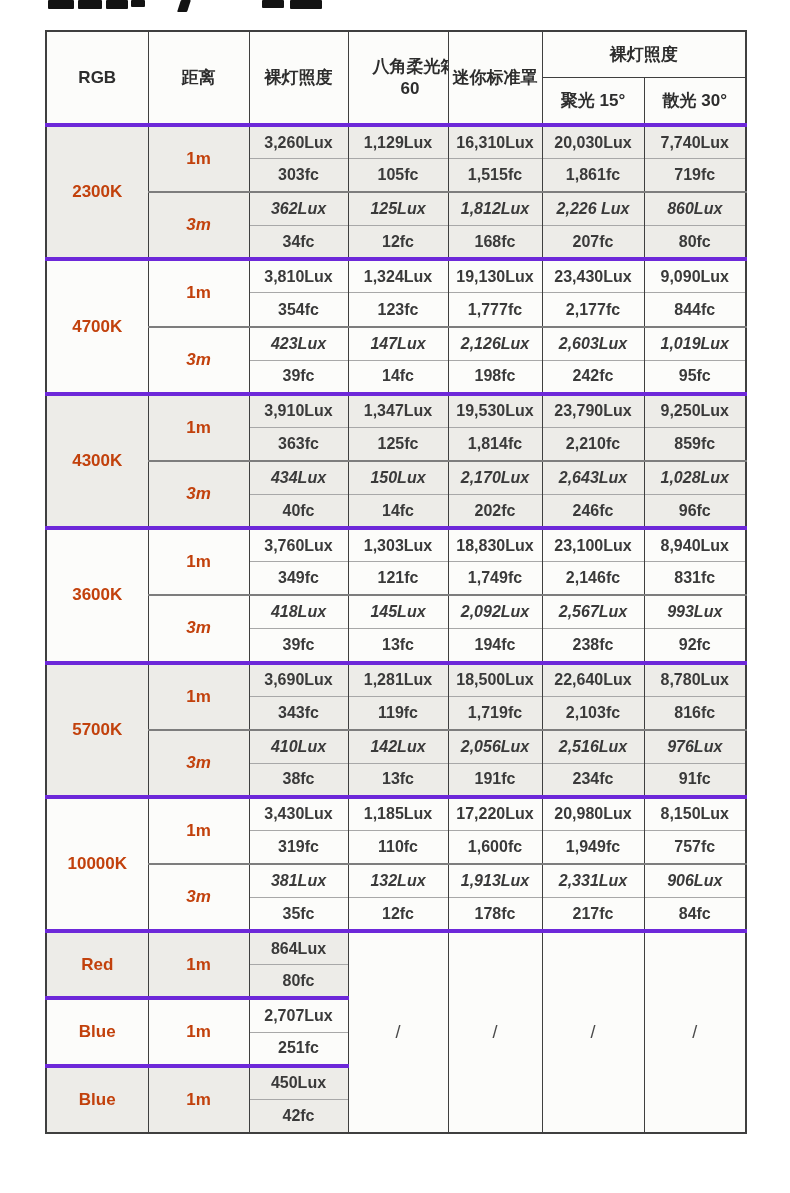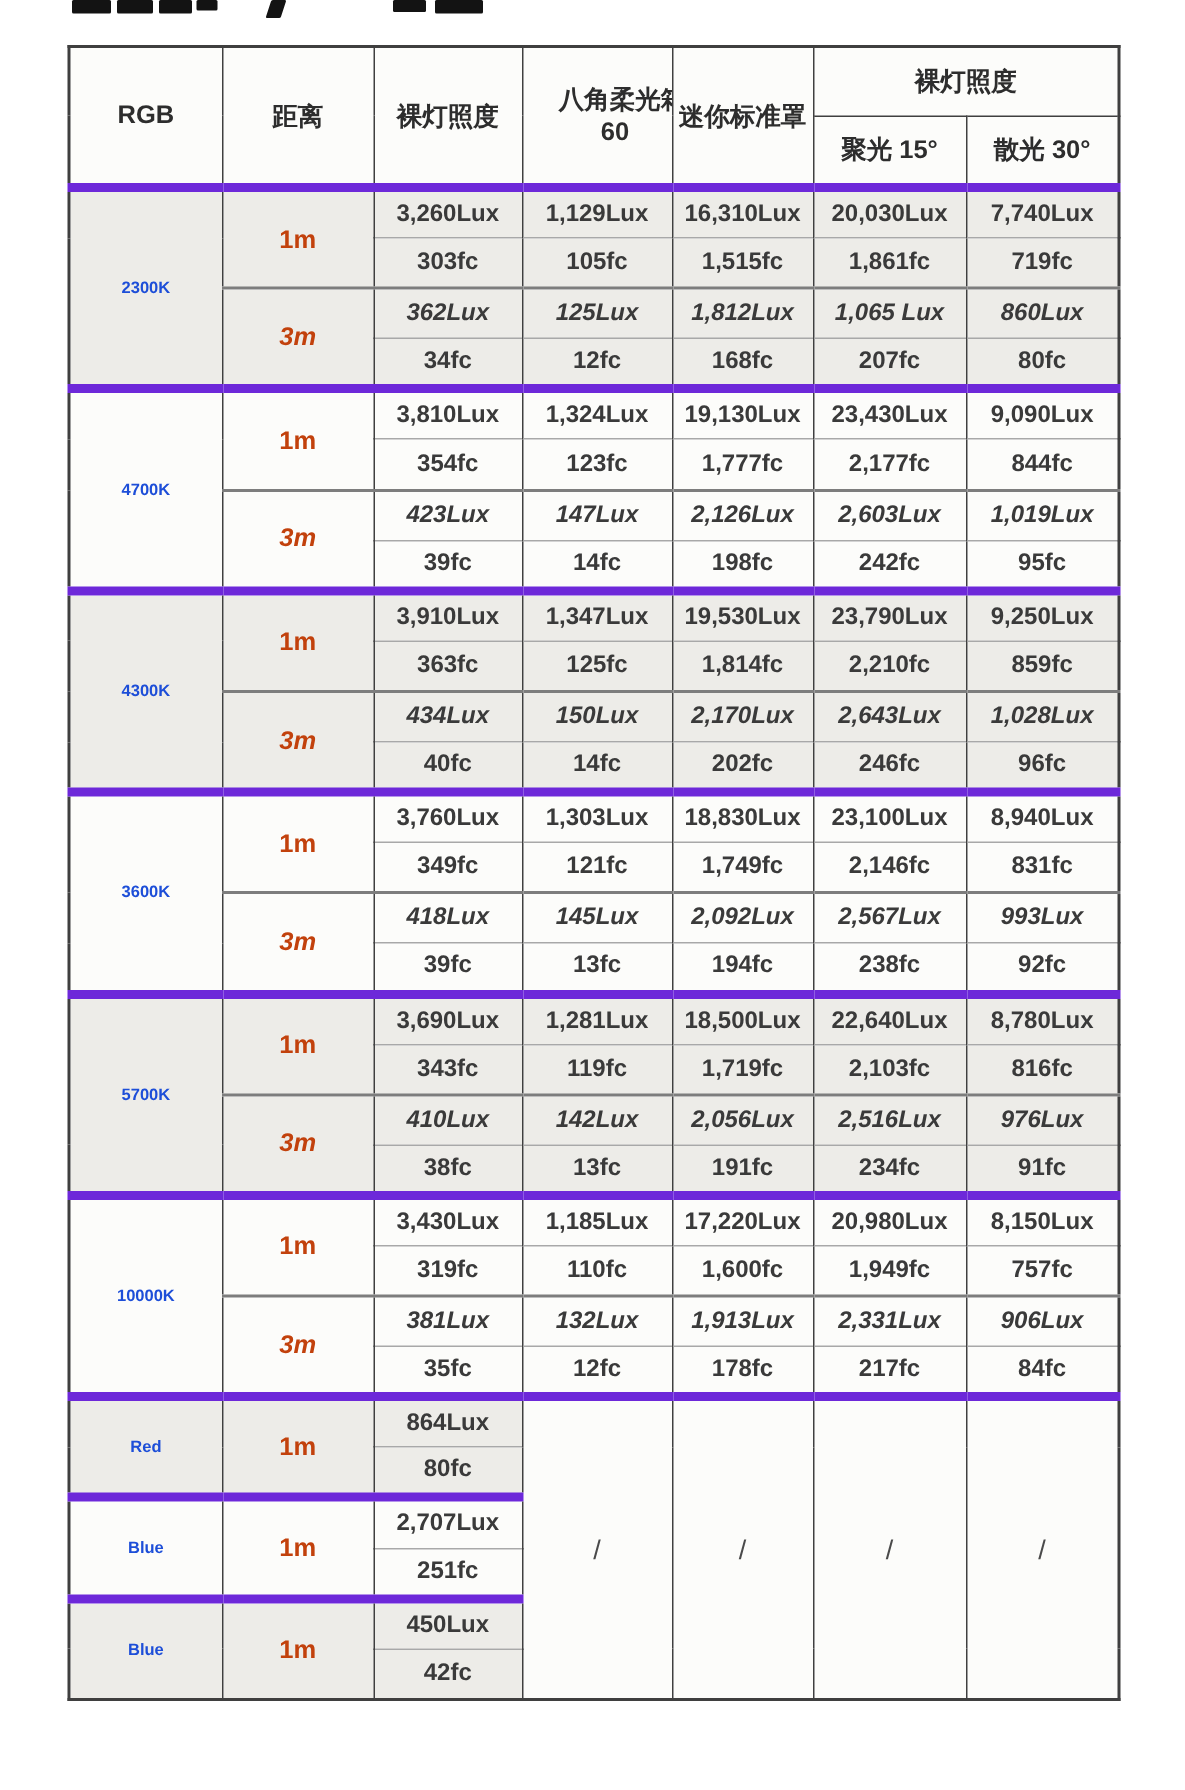--- a/index.html
+++ b/index.html
@@ -23,28 +23,28 @@
     overflow:hidden; white-space:nowrap;
   }
   thead tr.h1 { height:46px; }
   thead tr.h2 { height:48px; }
   th { font-size:17px; font-weight:bold; color:#2d2d2d; background:#fcfcfa; }
   tr.h2 th { border-top:1.5px solid #3f3f3f; }
   th .wrapline { line-height:1.25; display:block;margin-left:24px; }
 
   tbody tr { height:33.6px; }
   td.val  { font-size:16px; font-weight:bold; color:#3a3a3a; }
-  td.lbl  { font-size:11px; font-weight:bold; color:#1d4ed8;margin-left:48px; }
+  td.lbl  { font-size:17px; font-weight:bold; color:#c2410c;margin-left:48px; }
   td.dist { font-size:17px; font-weight:bold; color:#c2410c; }
   td.slash{ font-size:18px; font-weight:normal; color:#4a4a4a; background:#fcfcfa !important; }
 
   tr.shaded td { background:#edece8; }
   tr.light  td { background:#fcfcfa; }
 
-  tr.sec td { border-top:6px solid #6d28d9; }   
+  tr.sec td { border-top:4px solid #6d28d9; }   
   tr.grp td { border-top:2px solid #7d7d7d;font-style:italic; }   
   tr.fcr td { border-top:1.5px solid #a8a8a8; } 
 </style>
 </head>
 <body>
 
 <div class="titlebar">
   <div class="tf" style="left:48px;  width:26px; height:9px;"></div>
   <div class="tf" style="left:78px;  width:24px; height:9px;"></div>
   <div class="tf" style="left:106px; width:22px; height:9px;"></div>
@@ -97,21 +97,21 @@
       <td class="val">105fc</td>
       <td class="val">1,515fc</td>
       <td class="val">1,861fc</td>
       <td class="val">719fc</td>
     </tr>
     <tr class="shaded grp">
       <td class="dist" rowspan="2">3m</td>
       <td class="val">362Lux</td>
       <td class="val">125Lux</td>
       <td class="val">1,812Lux</td>
-      <td class="val">1,065 Lux</td>
+      <td class="val">2,226 Lux</td>
       <td class="val">860Lux</td>
     </tr>
     <tr class="shaded fcr">
       <td class="val">34fc</td>
       <td class="val">12fc</td>
       <td class="val">168fc</td>
       <td class="val">207fc</td>
       <td class="val">80fc</td>
     </tr>
 

